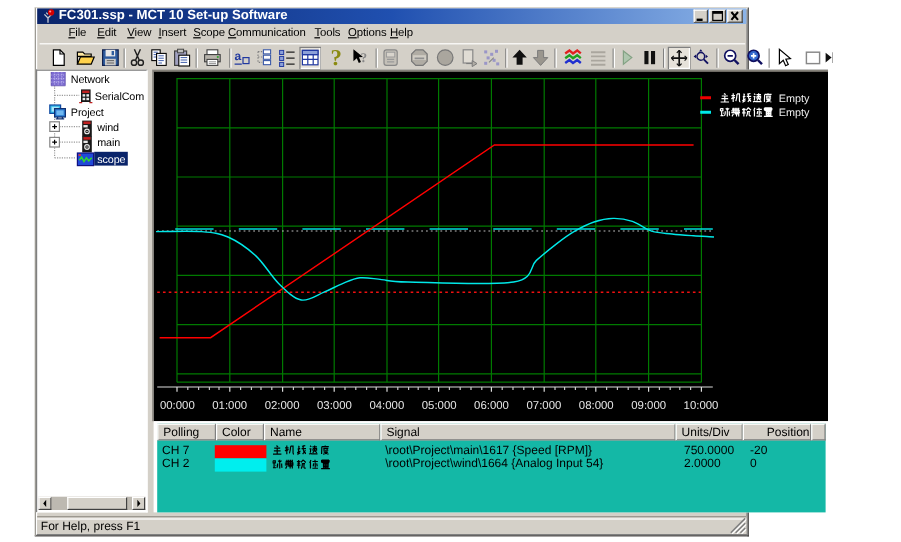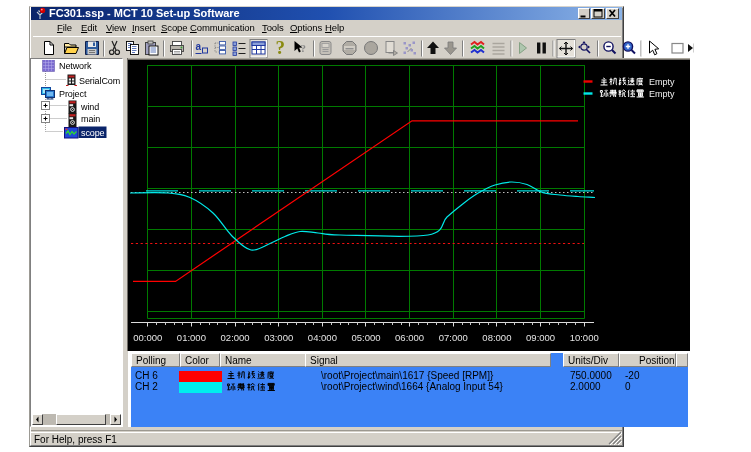--- a/index.html
+++ b/index.html
@@ -22,21 +22,21 @@
 #toolbar{position:absolute;left:3px;top:29px;right:2px;height:22px;border-top:1px solid #fff;}
 #treewrap{position:absolute;left:0px;top:51px;width:93px;height:369px;
   border:1px solid #808080;border-right-color:#fff;border-bottom-color:#fff;background:#fff;}
 #tree{position:absolute;left:2px;top:1px;right:1px;bottom:12px;background:#fff;overflow:hidden;}
 #hscroll{position:absolute;left:1px;right:1px;bottom:1px;height:11px;background:#d4d0c8;}
 .sbtn svg{display:block;margin:0 auto;}
 .sbtn{position:absolute;top:0;width:11px;height:11px;background:#d4d0c8;
   border-top:1px solid #fff;border-left:1px solid #fff;border-right:1px solid #404040;border-bottom:1px solid #404040;}
 #scope{position:absolute;left:98px;top:51px;width:562px;height:369px;background:#fff;}
 #chart{position:absolute;left:0px;top:0px;width:562px;height:293px;}
-#dtable{position:absolute;left:3px;top:295px;width:557px;height:74px;background:#3b82f6;font-size:10px;color:#000;}
+#dtable{position:absolute;left:3px;top:295px;width:557px;height:74px;background:#14b8a6;font-size:10px;color:#000;}
 .hcell{position:absolute;top:0;height:14px;background:#d4d0c8;
   border-top:1px solid #fff;border-left:1px solid #fff;border-right:1px solid #808080;border-bottom:1px solid #808080;
   padding:1px 0 0 4px;font-size:10px;}
 .cell{position:absolute;white-space:nowrap;}
 #status{position:absolute;left:1px;bottom:1px;right:1px;height:15px;background:#d4d0c8;border-top:1px solid #9c9890;}
 #status .in{position:absolute;left:0;top:1px;right:0;bottom:0;border-top:1px solid #fff;}
 #status .txt{position:absolute;left:3px;top:3px;font-size:10px;color:#000;}
 </style>
 </head>
 <body>
@@ -435,25 +435,25 @@
       <g fill="#f0f0f0" font-size="9px" font-family="Liberation Sans, sans-serif">
         <text x="521" y="27">Empty</text>
         <text x="521" y="39">Empty</text>
       </g>
     </g>
    </svg>
    <div id="dtable">
      <div class="hcell" style="left:0;width:49px;">Polling</div>
      <div class="hcell" style="left:49px;width:40px;">Color</div>
      <div class="hcell" style="left:89px;width:97px;">Name</div>
-     <div class="hcell" style="left:174px;width:246px;">Signal</div>
+     <div class="hcell" style="left:186px;width:246px;">Signal</div>
      <div class="hcell" style="left:432px;width:56px;">Units/Div</div>
      <div class="hcell" style="left:488px;width:57px;padding-left:19px;">Position</div>
      <div class="hcell" style="left:545px;width:12px;"></div>
-     <div class="cell" style="left:4px;top:17px;">CH 6</div>
+     <div class="cell" style="left:4px;top:17px;">CH 7</div>
      <div class="cell" style="left:4px;top:28px;">CH 2</div>
      <div style="position:absolute;left:48px;top:18px;width:43px;height:11px;background:#f00;"></div>
      <div style="position:absolute;left:48px;top:29px;width:43px;height:11px;background:#00eeee;"></div>
      <svg style="position:absolute;left:96px;top:17px;" width="52" height="24" viewBox="0 0 52 24">
        <g color="#000">
             <use href="#cjzhu" x="0" y="1"></use>
             <use href="#cjji" x="10" y="1"></use>
             <use href="#cjxian" x="20" y="1"></use>
             <use href="#cjsu" x="30" y="1"></use>
             <use href="#cjdu" x="40" y="1"></use>

